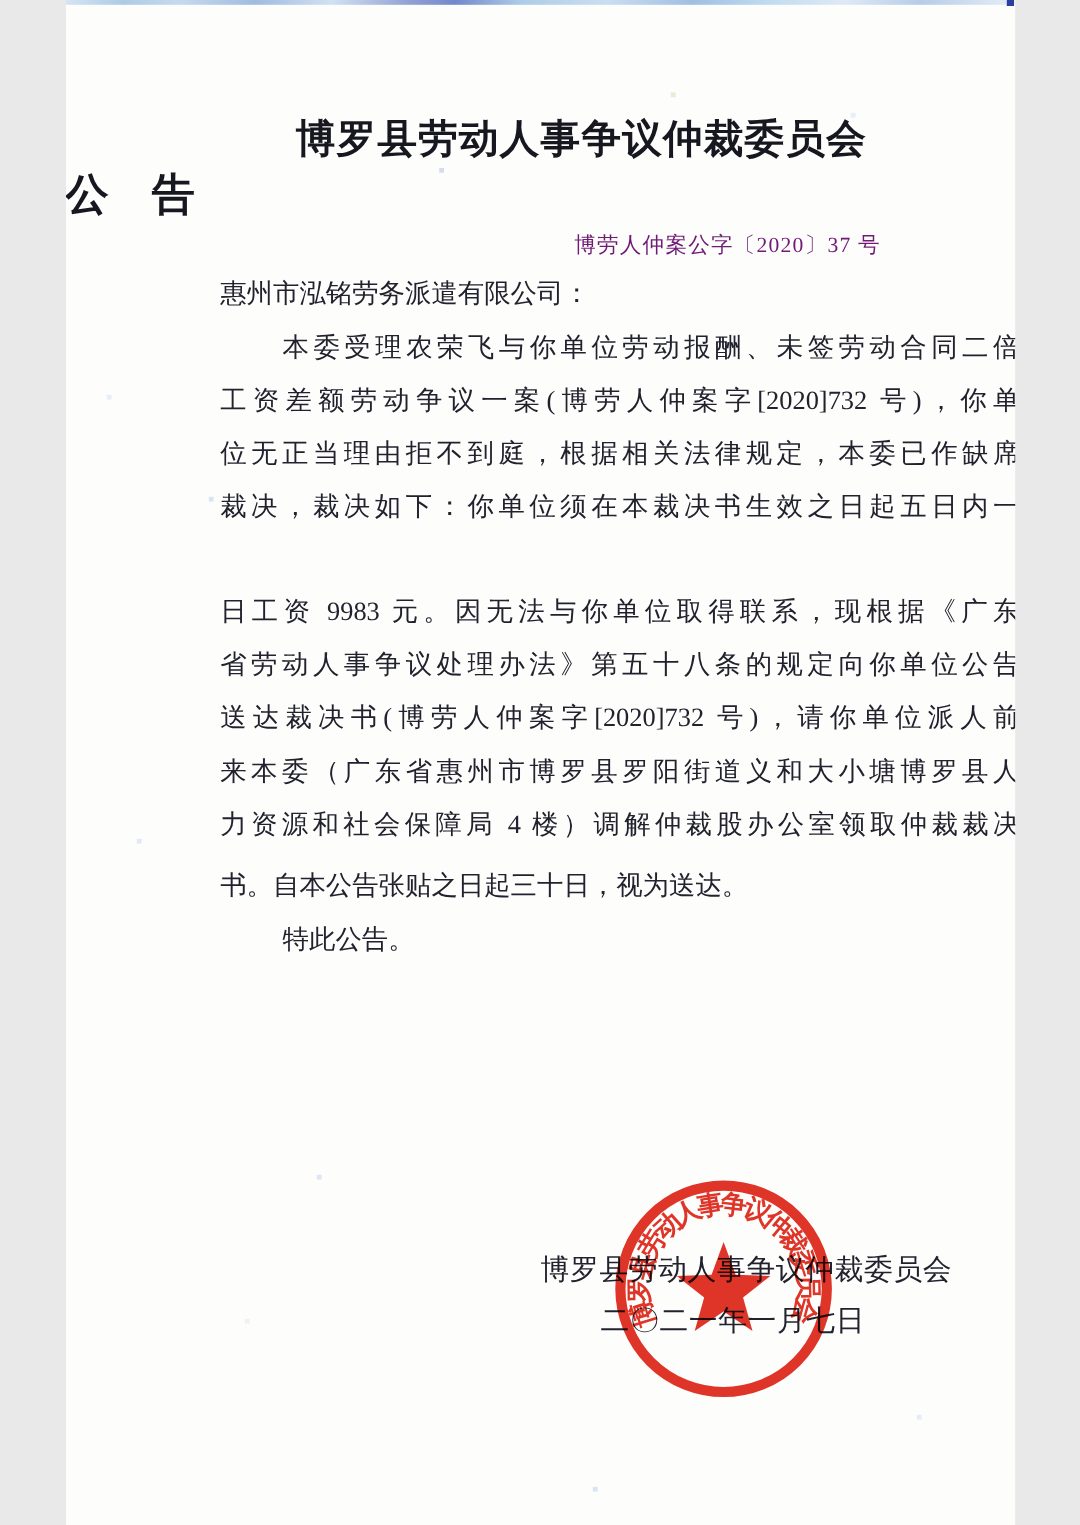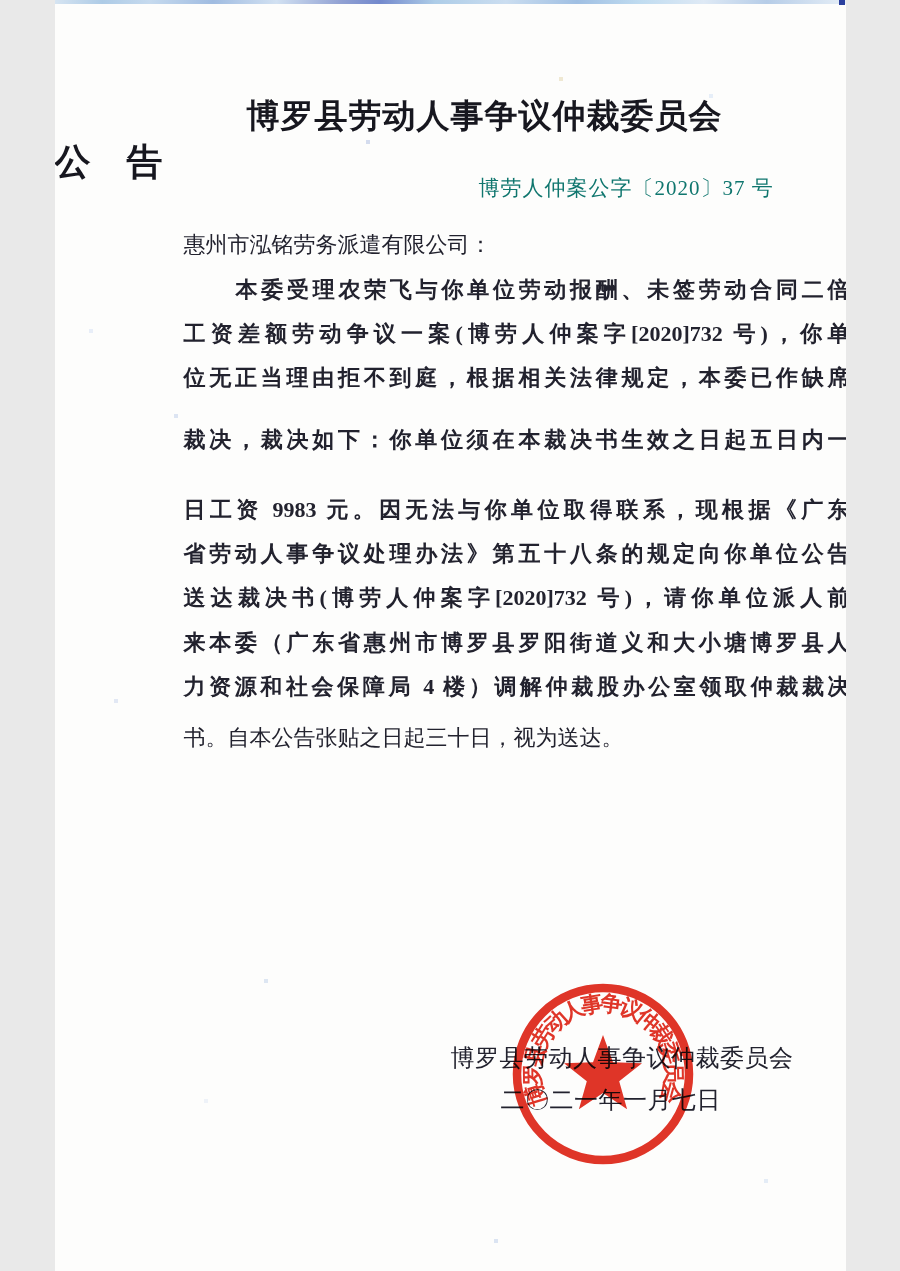--- a/index.html
+++ b/index.html
@@ -34,29 +34,29 @@
     position:absolute;top:94px;left:0;width:860px;
     text-align:center;font-size:33px;font-weight:bold;
     letter-spacing:1px;color:#17171f;
   }
   .subtitle{
     position:absolute;top:138px;left:0;width:890px;
     text-align:left;font-size:36px;font-weight:bold;
     color:#17171f;
   }
   .docnum{
-    position:absolute;top:174px;left:424px;
-    font-size:21px;letter-spacing:1px;color:#0f766e;
+    position:absolute;top:192px;left:424px;
+    font-size:18px;letter-spacing:1px;color:#701a75;
   }
   .bline{
     position:absolute;left:129px;width:666px;
     font-size:22px;line-height:34px;color:#22222e;
     white-space:nowrap;
   }
-  .bline.fill{white-space:normal;text-align:justify;text-align-last:justify;font-weight:bold;}
+  .bline.fill{white-space:normal;text-align:justify;text-align-last:justify;}
   .bline.ind{text-indent:52px;}
   .sig-org{
     position:absolute;top:1042px;left:396px;
     font-size:24px;letter-spacing:0.5px;color:#22222e;
   }
   .sig-date{
     position:absolute;top:1084px;left:446px;
     font-size:24px;letter-spacing:0.5px;color:#22222e;
   }
   .seal{
@@ -78,28 +78,29 @@
 
   <div class="subtitle">公　告</div>
 
   <div class="docnum">博劳人仲案公字〔2020〕37 号</div>
 
   <div class="bline" style="top:228px">惠州市泓铭劳务派遣有限公司：</div>
 
   <div class="bline fill ind" style="top:273px">本委受理农荣飞与你单位劳动报酬、未签劳动合同二倍</div>
   <div class="bline fill" style="top:317px">工资差额劳动争议一案(博劳人仲案字[2020]732 号)，你单</div>
   <div class="bline fill" style="top:361px">位无正当理由拒不到庭，根据相关法律规定，本委已作缺席</div>
-  <div class="bline fill" style="top:423px">裁决，裁决如下：你单位须在本裁决书生效之日起五日内一</div>
+  <div class="bline fill" style="top:405px">裁决，裁决如下：你单位须在本裁决书生效之日起五日内一</div>
   <div class="bline fill" style="top:493px">日工资 9983 元。因无法与你单位取得联系，现根据《广东</div>
   <div class="bline fill" style="top:537px">省劳动人事争议处理办法》第五十八条的规定向你单位公告</div>
   <div class="bline fill" style="top:581px">送达裁决书(博劳人仲案字[2020]732 号)，请你单位派人前</div>
   <div class="bline fill" style="top:626px">来本委（广东省惠州市博罗县罗阳街道义和大小塘博罗县人</div>
   <div class="bline fill" style="top:670px">力资源和社会保障局 4 楼）调解仲裁股办公室领取仲裁裁决</div>
   <div class="bline" style="top:721px">书。自本公告张贴之日起三十日，视为送达。</div>
 
+  <div class="bline ind" style="top:766px">特此公告。</div>
 
   <div class="sig-org">博罗县劳动人事争议仲裁委员会</div>
   <div class="sig-date">二〇二一年一月七日</div>
 
   <svg class="seal" viewBox="0 0 186 186" xmlns="http://www.w3.org/2000/svg">
     <defs>
       <path id="sealArc" d="M 36.9,121.6 A 63,63 0 1 1 149.1,121.6" fill="none"></path>
     </defs>
     <circle cx="93" cy="93" r="86" fill="none" stroke="#df2517" stroke-width="8.5"></circle>
     <polygon points="93,54 103,81.2 132,82.3 109.2,100.3 117.1,128.2 93,112 68.9,128.2 76.8,100.3 54,82.3 83,81.2" fill="#df2517"></polygon>

